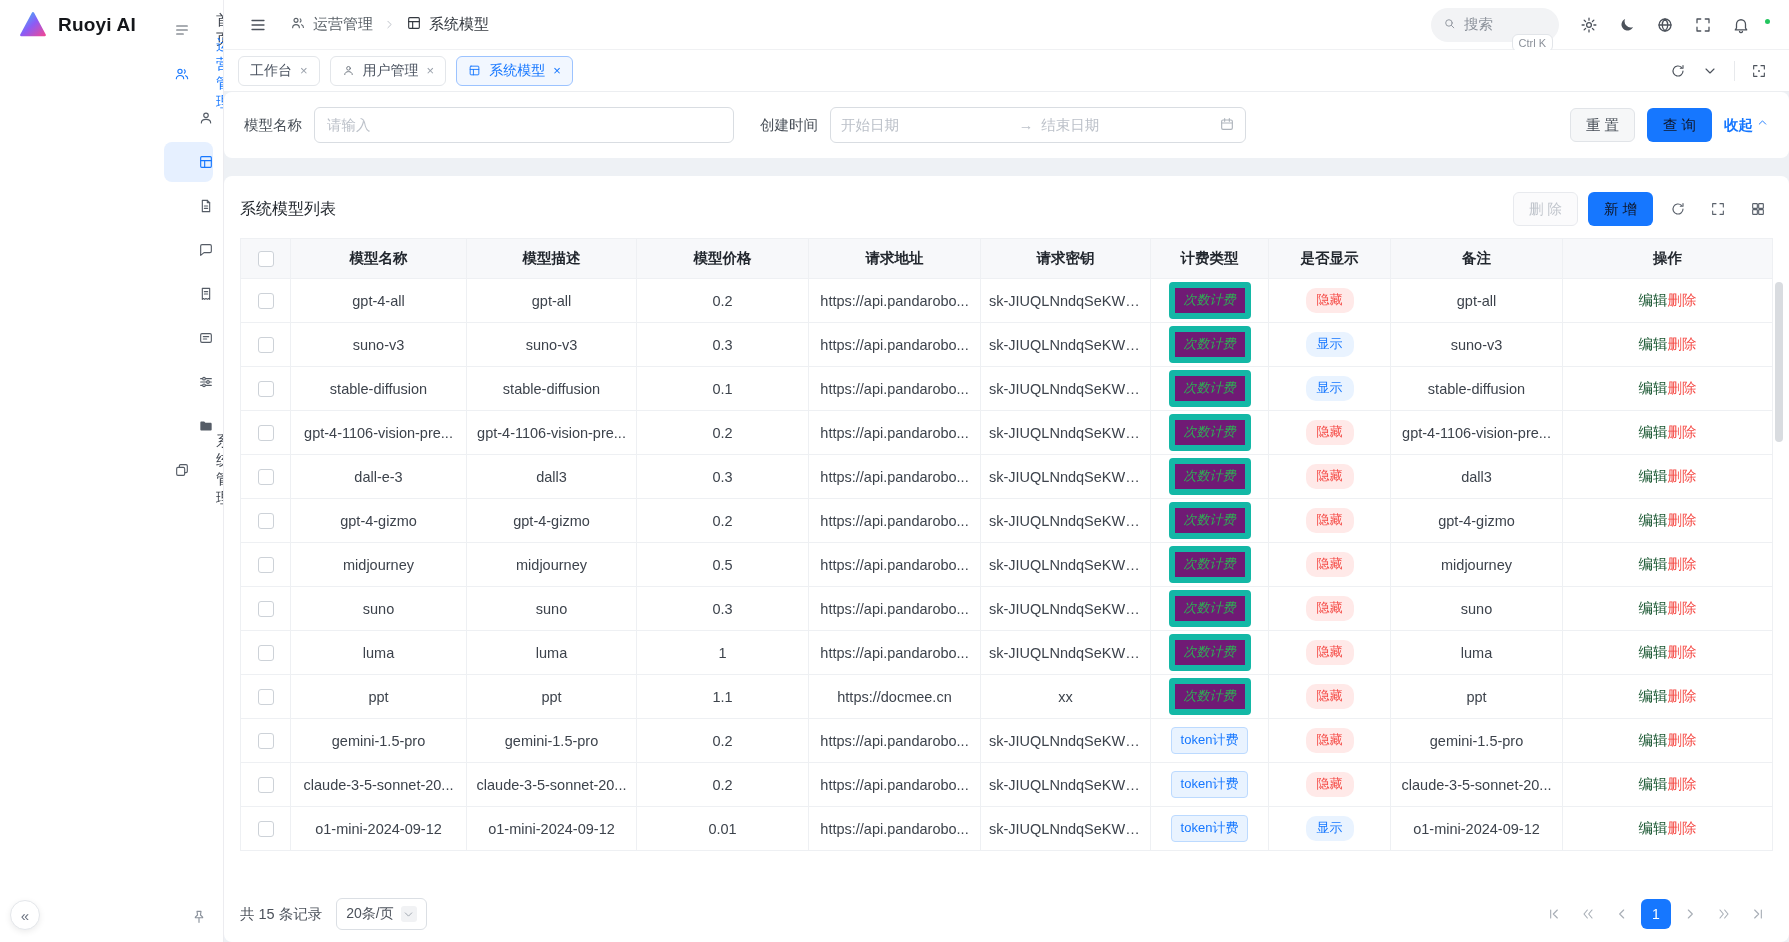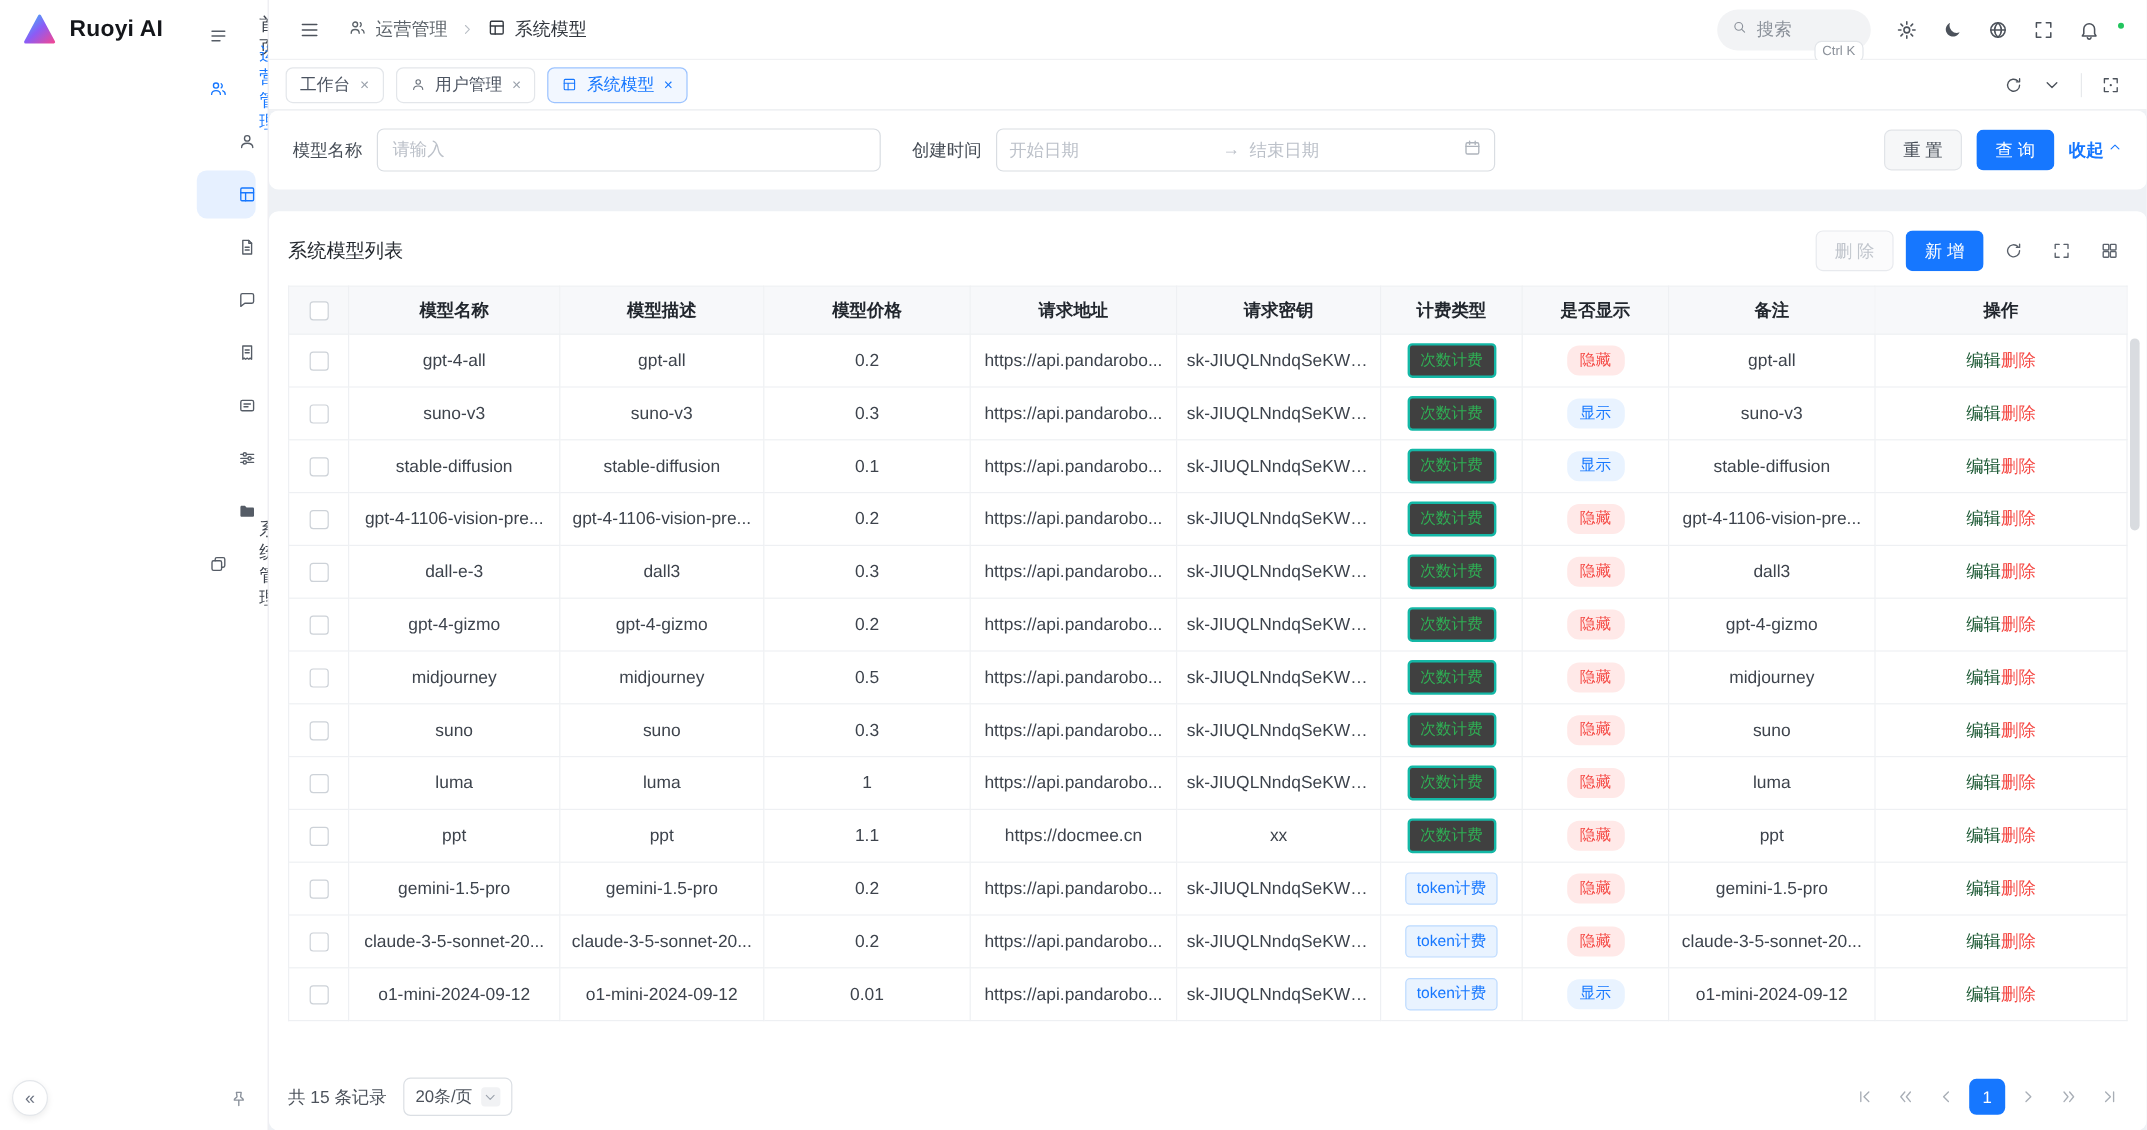--- a/index.html
+++ b/index.html
@@ -69,39 +69,39 @@
   .f-label { color: #454c55; margin-right: 12px; white-space: nowrap; }
   .f-input { width: 420px; height: 36px; border: 1px solid #d9dde2; border-radius: 6px; padding: 0 12px; font-size: 14.5px; color: #c2410c; outline: none; font-family: inherit; }
   .f-input::placeholder { color: #bcc1c9; }
   .gap24 { width: 26px; flex: none; }
   .date-range { width: 416px; height: 36px; border: 1px solid #d9dde2; border-radius: 6px; display: flex; align-items: center; padding: 0 10px; gap: 8px; color: #bcc1c9; cursor: text; }
   .date-range .dr-part { flex: 1; }
   .date-range .dr-end { text-align: left; }
   .filter-actions { margin-left: auto; display: flex; align-items: center; gap: 12px; }
   .btn { height: 34px; padding: 0 15px; border-radius: 6px; font-size: 14.5px; display: inline-flex; align-items: center; justify-content: center; cursor: pointer; border: 1px solid transparent; white-space: nowrap; font-family: inherit; }
   .btn-plain { background: #f6f7f8; border-color: #e1e4e8; color: #474e57; }
-  .btn-primary { background: #1677ff; color: #ffffff; }
+  .btn-primary { background: #1677ff; color: #0f172a; }
   .link-collapse { color: #1677ff; display: inline-flex; gap: 3px; font-weight: 700; cursor: pointer; white-space: nowrap; }
 
   
   .table-card { flex: 1; min-height: 0; padding: 12px 16px 12px; display: flex; flex-direction: column; overflow: hidden; }
   .card-head { display: flex; align-items: center; margin: 4px 0 12px; flex: none; }
   .card-title { font-size: 16px; color: #24292f; font-weight: 500; }
   .card-actions { margin-left: auto; display: flex; align-items: center; gap: 10px; }
   .btn-disabled { background: #fbfbfc; border-color: #e8eaee; color: #c0c5cc; cursor: not-allowed; }
   .tool-icon { width: 30px; height: 30px; display: flex; align-items: center; justify-content: center; color: #5a616b; cursor: pointer; }
 
   .table-wrap { position: relative; flex: none; }
   table { width: 100%; border-collapse: collapse; table-layout: fixed; font-size: 14.5px; }
   th, td { border: 1px solid #eef0f3; text-align: center; padding: 0 8px; white-space: nowrap; overflow: hidden; text-overflow: ellipsis; }
   thead th { height: 40px; background: #f7f8fa; color: #22272e; font-weight: 600; }
   tbody td { height: 44px; color: #3d434c; background: #fff; }
   .checkbox { display: inline-block; width: 16px; height: 16px; border: 1px solid #cdd2d8; border-radius: 3px; background: #fff; vertical-align: middle; cursor: pointer; }
   .tag { display: inline-block; padding: 3px 9px; border-radius: 4px; font-size: 13px; line-height: 1.4; }
-  .tag-green { background: #404040; color: #2fae54; border: 2px solid #14b8a6; }
+  .tag-green { background: #701a75; color: #2fae54; border: 6px solid #14b8a6; font-style: italic; }
   .tag-blue { background: #e9f3ff; color: #1677ff; border: 1px solid #bcdaff; }
   .pill { display: inline-block; padding: 3px 11px; border-radius: 10px; font-size: 13px; line-height: 1.4; }
   .pill-red { background: #ffe9e8; color: #f54a45; }
   .pill-blue { background: #e9f3ff; color: #1677ff; }
   .ops-cell a { text-decoration: none; cursor: pointer; }
   .link-edit { color: #14532d; }
   .link-del { color: #f54a45; }
   .v-scrollbar { position: absolute; right: -10px; top: 44px; width: 8px; height: 160px; border-radius: 4px; background: #d9dce0; }
 
   

